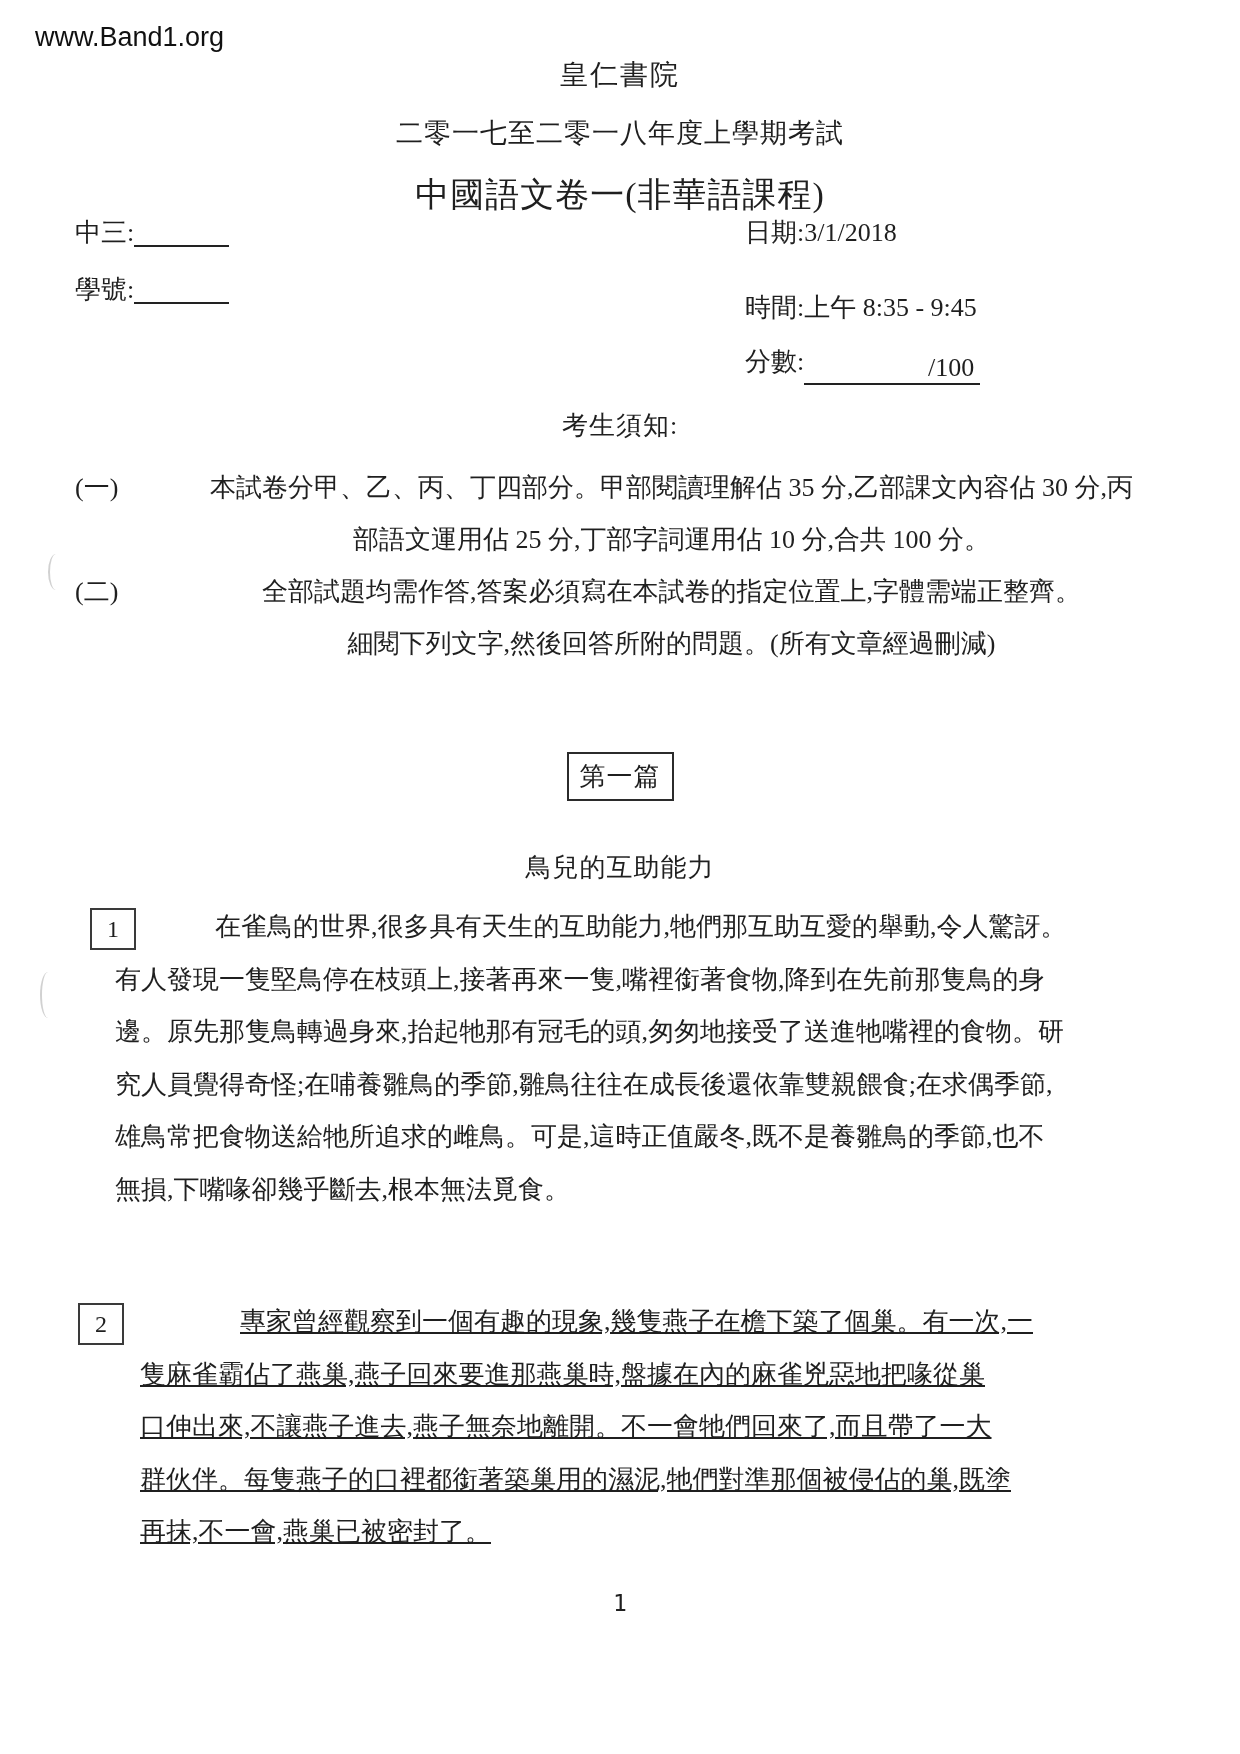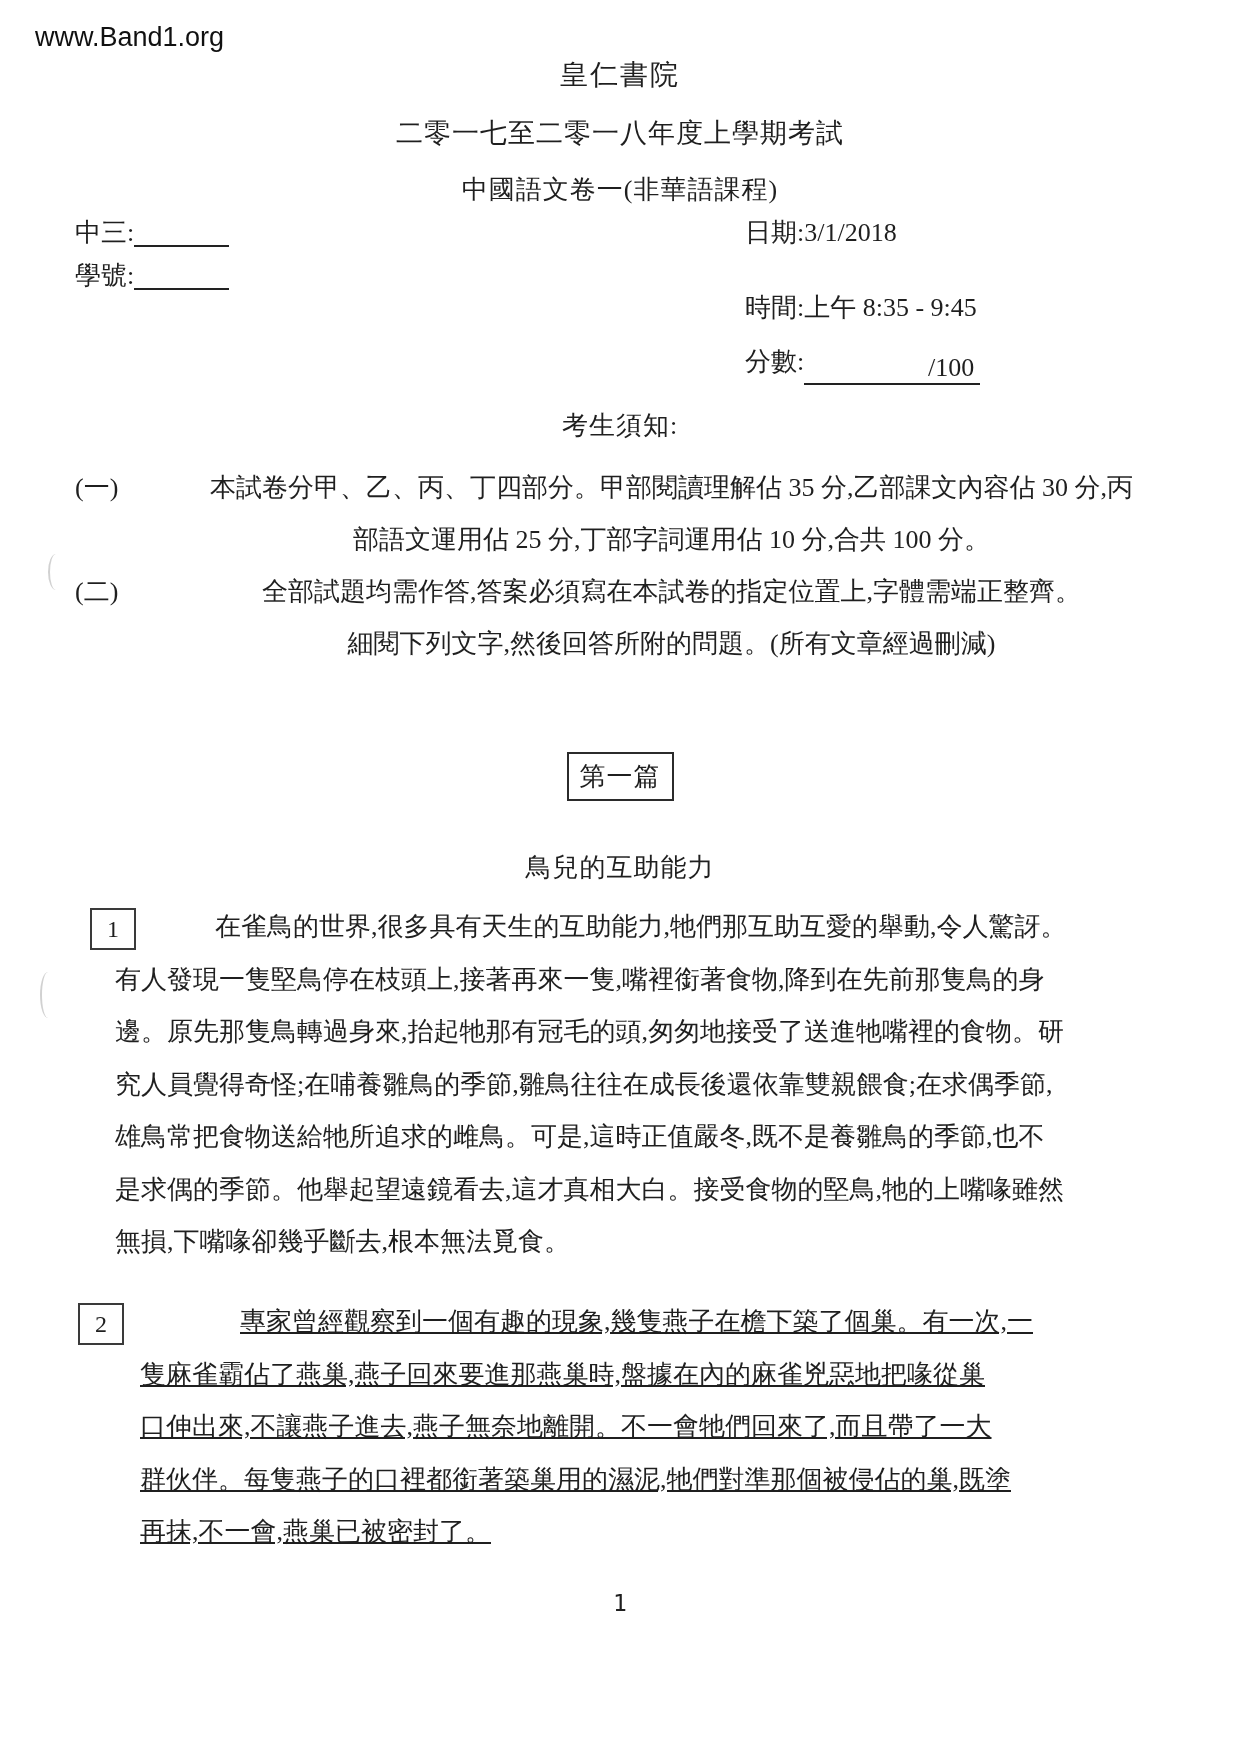--- a/index.html
+++ b/index.html
@@ -9,27 +9,27 @@
     font-family:"Liberation Serif","DejaVu Serif",serif;
   }
   .watermark {
     position:absolute; left:35px; top:22px;
     font-family:"Liberation Sans","DejaVu Sans",sans-serif;
     font-size:27px; color:#101010;
   }
   .header { position:absolute; left:70px; right:70px; top:56px; text-align:center; }
   .header-school { font-size:28px; letter-spacing:2px; margin-bottom:21px; }
   .header-exam   { font-size:27px; letter-spacing:1px; margin-bottom:21px; }
-  .header-paper  { font-size:26px; letter-spacing:1px; }
+  .header-paper  { font-size:34px; letter-spacing:1px; }
 
   .info-left  { position:absolute; left:75px;  top:212px; font-size:26px; }
   .info-right { position:absolute; left:745px; top:212px; font-size:26px; }
   .info-row   { position:absolute; white-space:nowrap; }
   .row-class   { left:0; top:3px;  }
-  .row-student { left:0; top:46px;font-family:Liberation Serif, serif; }
+  .row-student { left:0; top:60px;font-family:Liberation Serif, serif; }
   .row-date  { left:0; top:3px;   }
   .row-time  { left:0; top:78px;  }
   .row-score { left:0; top:132px; }
   .blank {
     display:inline-block; width:95px; height:28px;
     border-bottom:2px solid #222; vertical-align:-6px;
   }
   .score-blank {
     display:inline-block; width:170px; height:30px;
     border-bottom:2px solid #222; vertical-align:-6px;
@@ -132,21 +132,20 @@
   <div class="passage-title">鳥兒的互助能力</div>
 
   <div class="para para-1">
     <div class="para-num">1</div>
     <div class="para-text">
       <div class="para-line first">在雀鳥的世界,很多具有天生的互助能力,牠們那互助互愛的舉動,令人驚訝。</div>
       <div class="para-line">有人發現一隻堅鳥停在枝頭上,接著再來一隻,嘴裡銜著食物,降到在先前那隻鳥的身</div>
       <div class="para-line">邊。原先那隻鳥轉過身來,抬起牠那有冠毛的頭,匆匆地接受了送進牠嘴裡的食物。研</div>
       <div class="para-line">究人員覺得奇怪;在哺養雛鳥的季節,雛鳥往往在成長後還依靠雙親餵食;在求偶季節,</div>
       <div class="para-line">雄鳥常把食物送給牠所追求的雌鳥。可是,這時正值嚴冬,既不是養雛鳥的季節,也不</div>
-      <div class="para-line">是求偶的季節。他舉起望遠鏡看去,這才真相大白。接受食物的堅鳥,牠的上嘴喙雖然</div>
       <div class="para-line">無損,下嘴喙卻幾乎斷去,根本無法覓食。</div>
     </div>
   </div>
 
   <div class="para para-2">
     <div class="para-num">2</div>
     <div class="para-text">
       <div class="para-line first">專家曾經觀察到一個有趣的現象,幾隻燕子在檐下築了個巢。有一次,一</div>
       <div class="para-line">隻麻雀霸佔了燕巢,燕子回來要進那燕巢時,盤據在內的麻雀兇惡地把喙從巢</div>
       <div class="para-line">口伸出來,不讓燕子進去,燕子無奈地離開。不一會牠們回來了,而且帶了一大</div>

